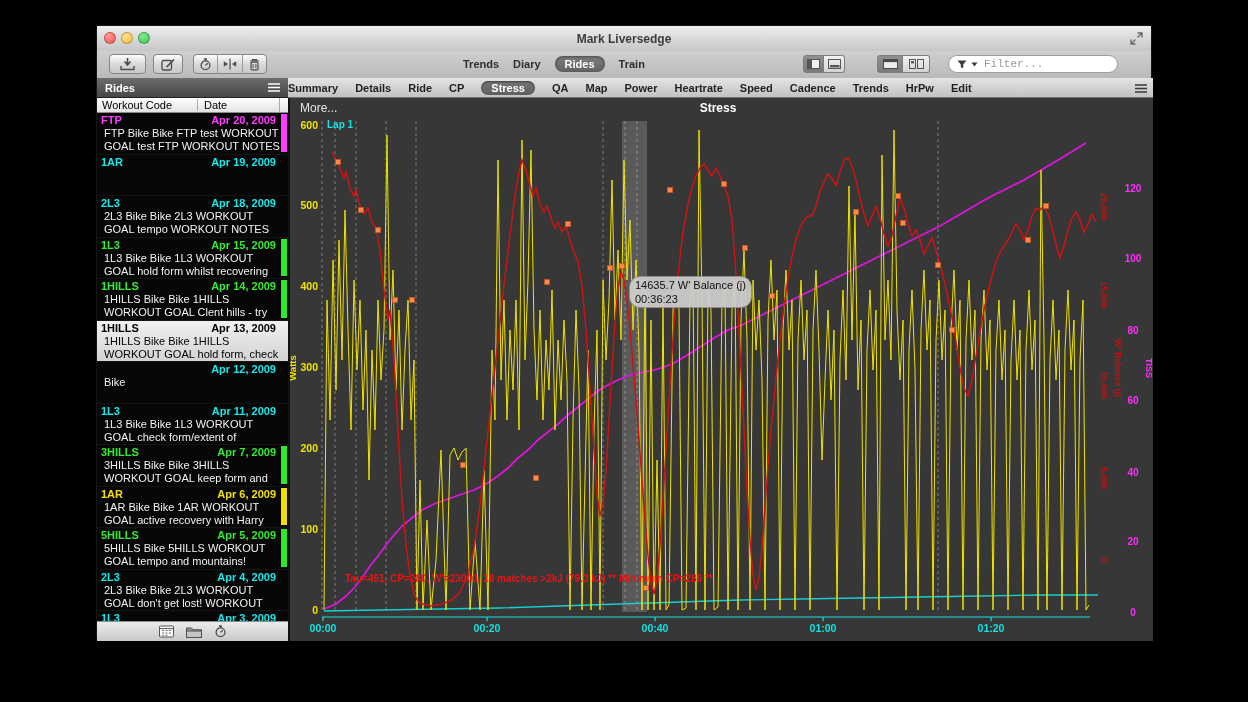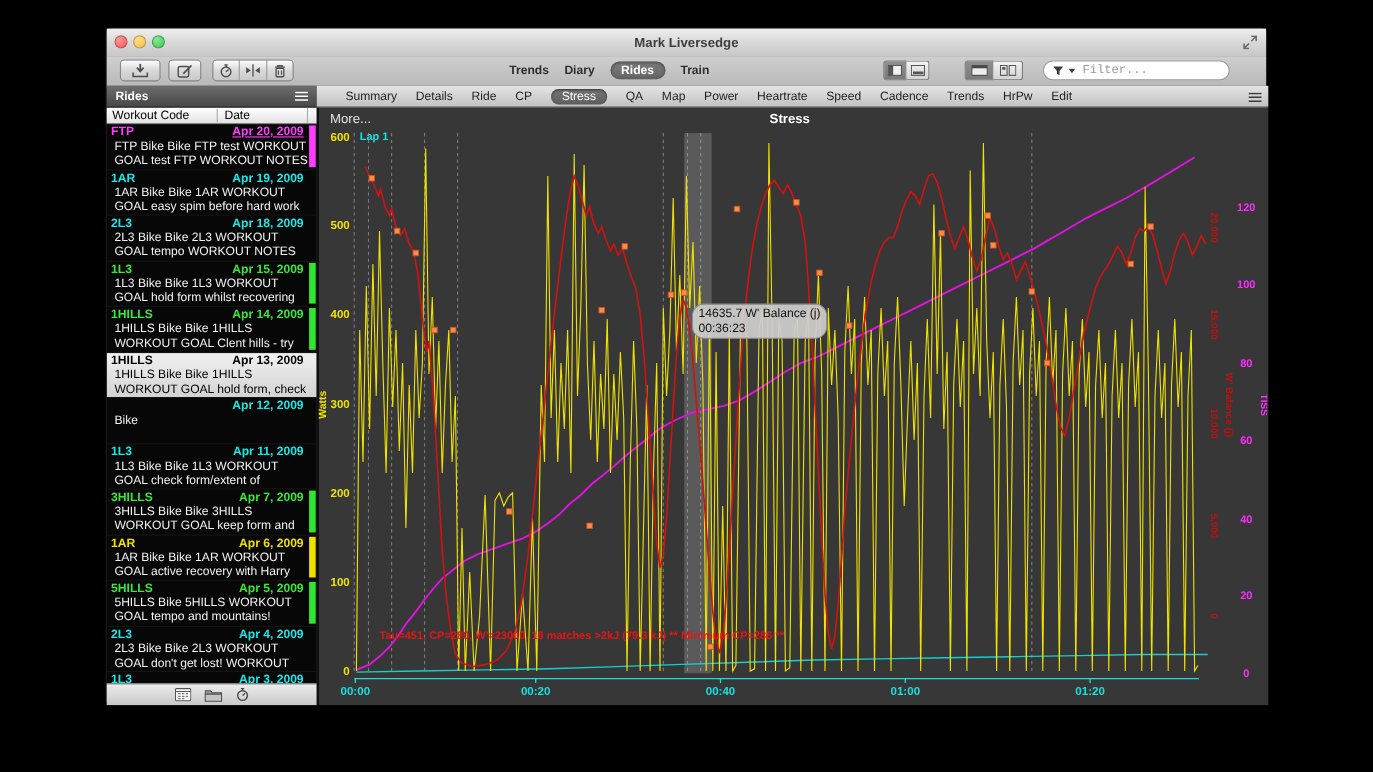--- a/index.html
+++ b/index.html
@@ -28,21 +28,21 @@
            background:linear-gradient(#f4f4f4,#d2d2d2);display:flex;align-items:center;justify-content:center;}
   .viewbtn.sel{background:linear-gradient(#8f8f8f,#7a7a7a);}
   .filter{width:170px;height:18px;border-radius:10px;background:#fff;border:1px solid #9d9d9d;box-sizing:border-box;
           display:flex;align-items:center;padding:0 8px;gap:4px;}
   .filter input{border:none;outline:none;font-size:11px;color:#333;width:110px;background:transparent;
                 font-family:Liberation Mono, monospace;}
   .filter input::placeholder{color:#999;}
   
   .tabband{left:191px;top:53px;width:865px;height:20px;
            background:linear-gradient(#e4e4e4,#c2c2c2);border-bottom:1px solid #6e6e6e;box-sizing:border-box;
-           display:flex;align-items:center;gap:17px;padding-left:26px;font-size:11px;font-weight:normal;color:#1f1f1f;}
+           display:flex;align-items:center;gap:17px;font-size:11px;font-weight:bold;color:#1f1f1f;}
   .tabband .tab{cursor:default;white-space:nowrap;}
   .tabband .tab.sel{background:linear-gradient(#757575,#5f5f5f);color:#fff;border-radius:9px;padding:1px 10px;
                     box-shadow:inset 0 1px 2px rgba(0,0,0,.5);}
   
   .sidehead{left:0;top:53px;width:191px;height:20px;background:linear-gradient(#6d6d6d,#474747);
             border-bottom:1px solid #222;box-sizing:border-box;color:#fff;font-size:11px;font-weight:bold;
             display:flex;align-items:center;justify-content:space-between;padding:0 8px;}
   .colhead{left:0;top:73px;width:191px;height:15px;background:linear-gradient(#ffffff,#e3e3e3);
            border-bottom:1px solid #8a8a8a;box-sizing:border-box;color:#000;font-size:11px;
            display:flex;align-items:center;}
@@ -190,31 +190,30 @@
 
 <div class="abs colhead" style="left:97px;top:98px;">
   <span style="padding-left:5px;width:95px;">Workout Code</span>
   <span style="border-left:1px solid #aaa;padding-left:6px;flex:1;">Date</span>
   <span style="border-left:1px solid #aaa;width:8px;height:100%;"></span>
 </div>
 <div class="abs ridelist" style="left:97px;top:113px;" id="ride-list">
     <div class="ride">
       <div class="l1">
         <span style="color: rgb(255, 60, 255);">FTP</span>
-        <span style="color: rgb(255, 60, 255); text-decoration: underline;">Apr 20, 2009</span>
+        <span style="color: rgb(255, 60, 255);">Apr 20, 2009</span>
       </div>
       <div class="desc">FTP Bike Bike FTP test WORKOUT GOAL test FTP  WORKOUT NOTES</div>
       <div class="bar" style="background: rgb(255, 60, 255);"></div>
     </div>
     <div class="ride">
       <div class="l1">
         <span style="color: rgb(25, 232, 232);">1AR</span>
         <span style="color: rgb(25, 232, 232);">Apr 19, 2009</span>
       </div>
-      <div class="desc">1AR Bike Bike 1AR WORKOUT GOAL easy spim before hard work</div>
     </div>
     <div class="ride">
       <div class="l1">
         <span style="color: rgb(25, 232, 232);">2L3</span>
         <span style="color: rgb(25, 232, 232);">Apr 18, 2009</span>
       </div>
       <div class="desc">2L3 Bike Bike 2L3 WORKOUT GOAL tempo WORKOUT NOTES</div>
     </div>
     <div class="ride">
       <div class="l1">

